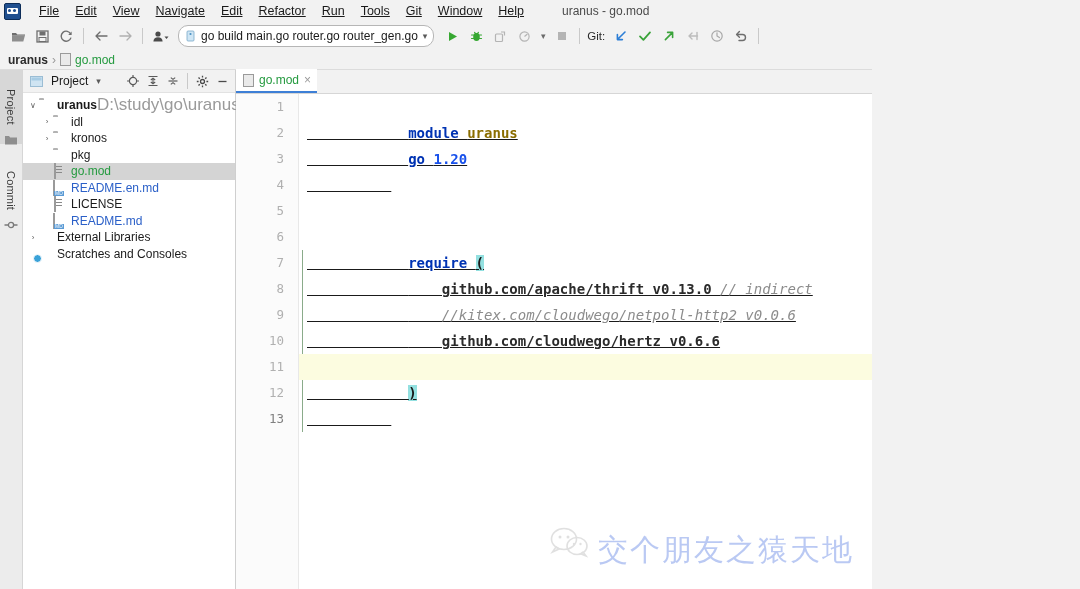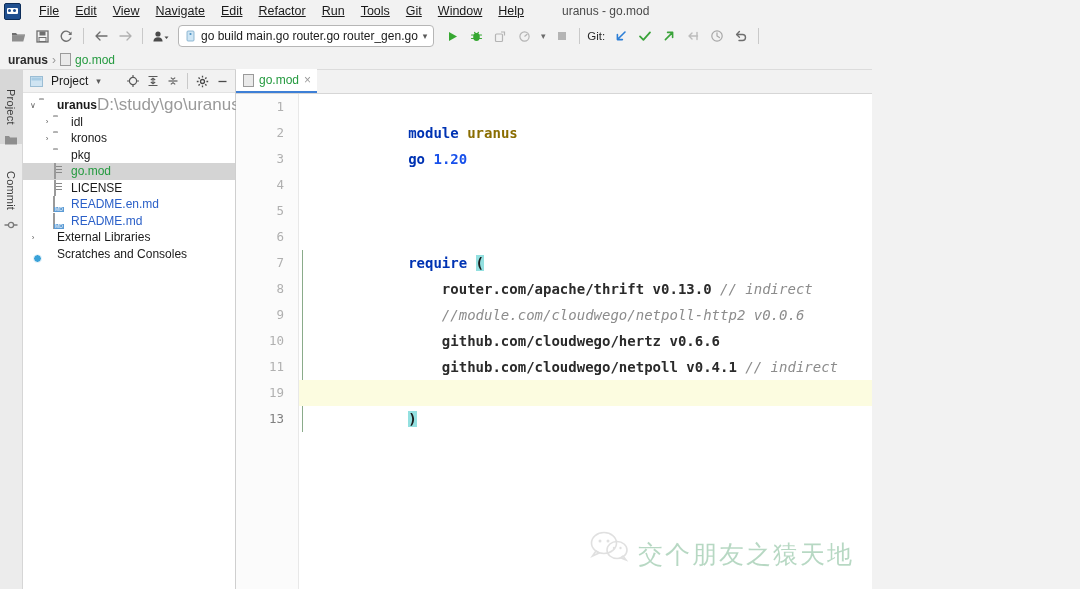--- a/index.html
+++ b/index.html
@@ -22,21 +22,21 @@
            background:#1f4f8f;border-radius:50%;box-shadow:5px 0 0 0 #1f4f8f;}
   .menu-item{padding:2px 8px;font-size:12.5px;color:#1a1a1a;white-space:nowrap;cursor:default;}
   .menu-item u{text-decoration:underline;}
   .win-title{margin-left:30px;font-size:12px;color:#4a4a4a;}
 
   
   .toolbar{height:28px;display:flex;align-items:center;background:#f2f2f2;padding-left:6px;gap:0;}
   .tb{width:24px;height:22px;display:flex;align-items:center;justify-content:center;
       position:relative;flex:none;}
   .tbsep{width:1px;height:16px;background:#c9c9c9;margin:0 5px;flex:none;}
-  .runcfg{height:20px;min-width:240px;background:#ffffff;border:1px solid #b6b6b6;border-radius:4px;
+  .runcfg{height:20px;min-width:240px;background:#ffffff;border:1px solid #b6b6b6;border-radius:10px;
       display:flex;align-items:center;padding:0 6px;margin:0 6px;gap:5px;}
   .runcfg .lbl{font-size:12px;color:#1a1a1a;white-space:nowrap;}
   .gitlabel{font-size:11.5px;color:#2b2b2b;margin:0 4px 0 2px;}
 
   
   .breadcrumb{height:19px;background:#f2f2f2;display:flex;align-items:center;padding-left:8px;gap:4px;
       border-bottom:1px solid #dcdcdc;}
   .bc-proj{font-weight:bold;font-size:12px;color:#2b2b2b;}
   .bc-sep{color:#9a9a9a;font-size:12px;}
   .bc-file{font-size:12px;color:#249a3f;}
@@ -95,41 +95,41 @@
   
   .editor{flex:1;display:flex;flex-direction:column;background:#ffffff;min-width:0;}
   .tabstrip{height:23px;background:#f2f2f2;display:flex;align-items:flex-end;
       border-bottom:1px solid #d6d6d6;}
   .etab{height:22px;display:flex;align-items:center;gap:5px;padding:0 6px 0 7px;background:#ffffff;
       border-bottom:2px solid #3d7fd6;font-size:12px;}
   .etab .nm{color:#249a3f;}
   .etab .cl{color:#9b9b9b;font-size:12px;}
   .codearea{flex:1;display:flex;position:relative;background:#ffffff;overflow:hidden;}
   .gutter{width:62px;background:#fbfbfb;border-right:1px solid #e8e8e8;flex:none;}
-  .codepane{flex:1;position:relative;min-width:0;}
+  .codepane{flex:1;position:relative;min-width:0;text-decoration:underline;}
   .ln{height:26px;line-height:26px;text-align:right;padding-right:14px;font-size:12.5px;
       color:#b0b0b0;font-family:"DejaVu Sans Mono",monospace;}
   .ln.cur{color:#808080;}
   .cl-row{height:26px;line-height:26px;font-family:"DejaVu Sans Mono",monospace;font-size:14px;
       white-space:pre;padding-left:8px;position:relative;}
   .cl-row.hl{background:#fcfce0;}
   .kw{color:#0033b3;font-weight:bold;}
   .num{color:#1750eb;font-weight:bold;}
   .mod{color:#8a6d00;font-weight:bold;}
   .plain{color:#4c5561;}
   .strong{color:#2b2b2b;font-weight:bold;}
   .cmt{color:#8c8c8c;font-style:italic;}
   .brace{background:#93e0e0;color:#1a1a1a;font-weight:bold;}
   
   .guide{position:absolute;left:2px;top:0;bottom:0;width:1px;background:#8aab8a;}
 
   
   .watermark{position:absolute;right:18px;bottom:18px;display:flex;align-items:center;gap:8px;
       opacity:.30;pointer-events:none;}
-  .wm-text{font-size:25px;color:#15803d;letter-spacing:2px;font-family:"DejaVu Sans",sans-serif;margin-top:16px;}
+  .wm-text{font-size:30px;color:#1d4ed8;letter-spacing:2px;font-family:"DejaVu Sans",sans-serif;margin-top:16px;}
 </style>
 </head>
 <body>
 
 <div class="app">
 
   <div class="menubar">
     <div class="applogo"></div>
     <div class="menu-item"><u>File</u></div>
     <div class="menu-item"><u>Edit</u></div>
@@ -367,28 +367,28 @@
         </div>
 
         <div class="row sel" style="padding-left:18px">
           <span class="arrow"></span>
           <span class="ico"><span class="fil"></span></span>
           <span class="green">go.mod</span>
         </div>
 
         <div class="row" style="padding-left:18px">
           <span class="arrow"></span>
+          <span class="ico"><span class="mdi"></span></span>
+          <span class="blue">README.en.md</span>
+        </div>
+
+        <div class="row" style="padding-left:18px">
+          <span class="arrow"></span>
           <span class="ico"><span class="fil"></span></span>
           <span>LICENSE</span>
-        </div>
-
-        <div class="row" style="padding-left:18px">
-          <span class="arrow"></span>
-          <span class="ico"><span class="mdi"></span></span>
-          <span class="blue">README.en.md</span>
         </div>
 
         <div class="row" style="padding-left:18px">
           <span class="arrow"></span>
           <span class="ico"><span class="mdi"></span></span>
           <span class="blue">README.md</span>
         </div>
 
         <div class="row">
           <span class="arrow">›</span>
@@ -419,51 +419,48 @@
           <div class="ln">2</div>
           <div class="ln">3</div>
           <div class="ln">4</div>
           <div class="ln">5</div>
           <div class="ln">6</div>
           <div class="ln">7</div>
           <div class="ln">8</div>
           <div class="ln">9</div>
           <div class="ln">10</div>
           <div class="ln">11</div>
-          <div class="ln">19</div>
+          <div class="ln">12</div>
           <div class="ln cur">13</div>
         </div>
 
         <div class="codepane">
 
           <div class="guide" style="top:156px;height:182px;left:3px;"></div>
 
           <div class="cl-row">
             <span class="kw">module </span><span class="mod">uranus</span>
           </div>
           <div class="cl-row">
             <span class="kw">go </span><span class="num">1.20</span>
           </div>
           <div class="cl-row"></div>
           <div class="cl-row"></div>
           <div class="cl-row"></div>
           <div class="cl-row">
             <span class="kw">require </span><span class="brace">(</span>
           </div>
           <div class="cl-row">
-            <span class="strong">    router.com/apache/thrift v0.13.0 </span><span class="cmt">// indirect</span>
-          </div>
-          <div class="cl-row">
-            <span class="cmt">    //module.com/cloudwego/netpoll-http2 v0.0.6</span>
+            <span class="strong">    github.com/apache/thrift v0.13.0 </span><span class="cmt">// indirect</span>
+          </div>
+          <div class="cl-row">
+            <span class="cmt">    //kitex.com/cloudwego/netpoll-http2 v0.0.6</span>
           </div>
           <div class="cl-row">
             <span class="strong">    github.com/cloudwego/hertz v0.6.6</span>
-          </div>
-          <div class="cl-row">
-            <span class="strong">    github.com/cloudwego/netpoll v0.4.1 </span><span class="cmt">// indirect</span>
           </div>
           <div class="cl-row">
             <span class="cmt">    //github.com/cloudwego/kitex v0.6.1</span>
           </div>
           <div class="cl-row hl">
             <span class="brace">)</span>
           </div>
         </div>
       </div>
     </div>

